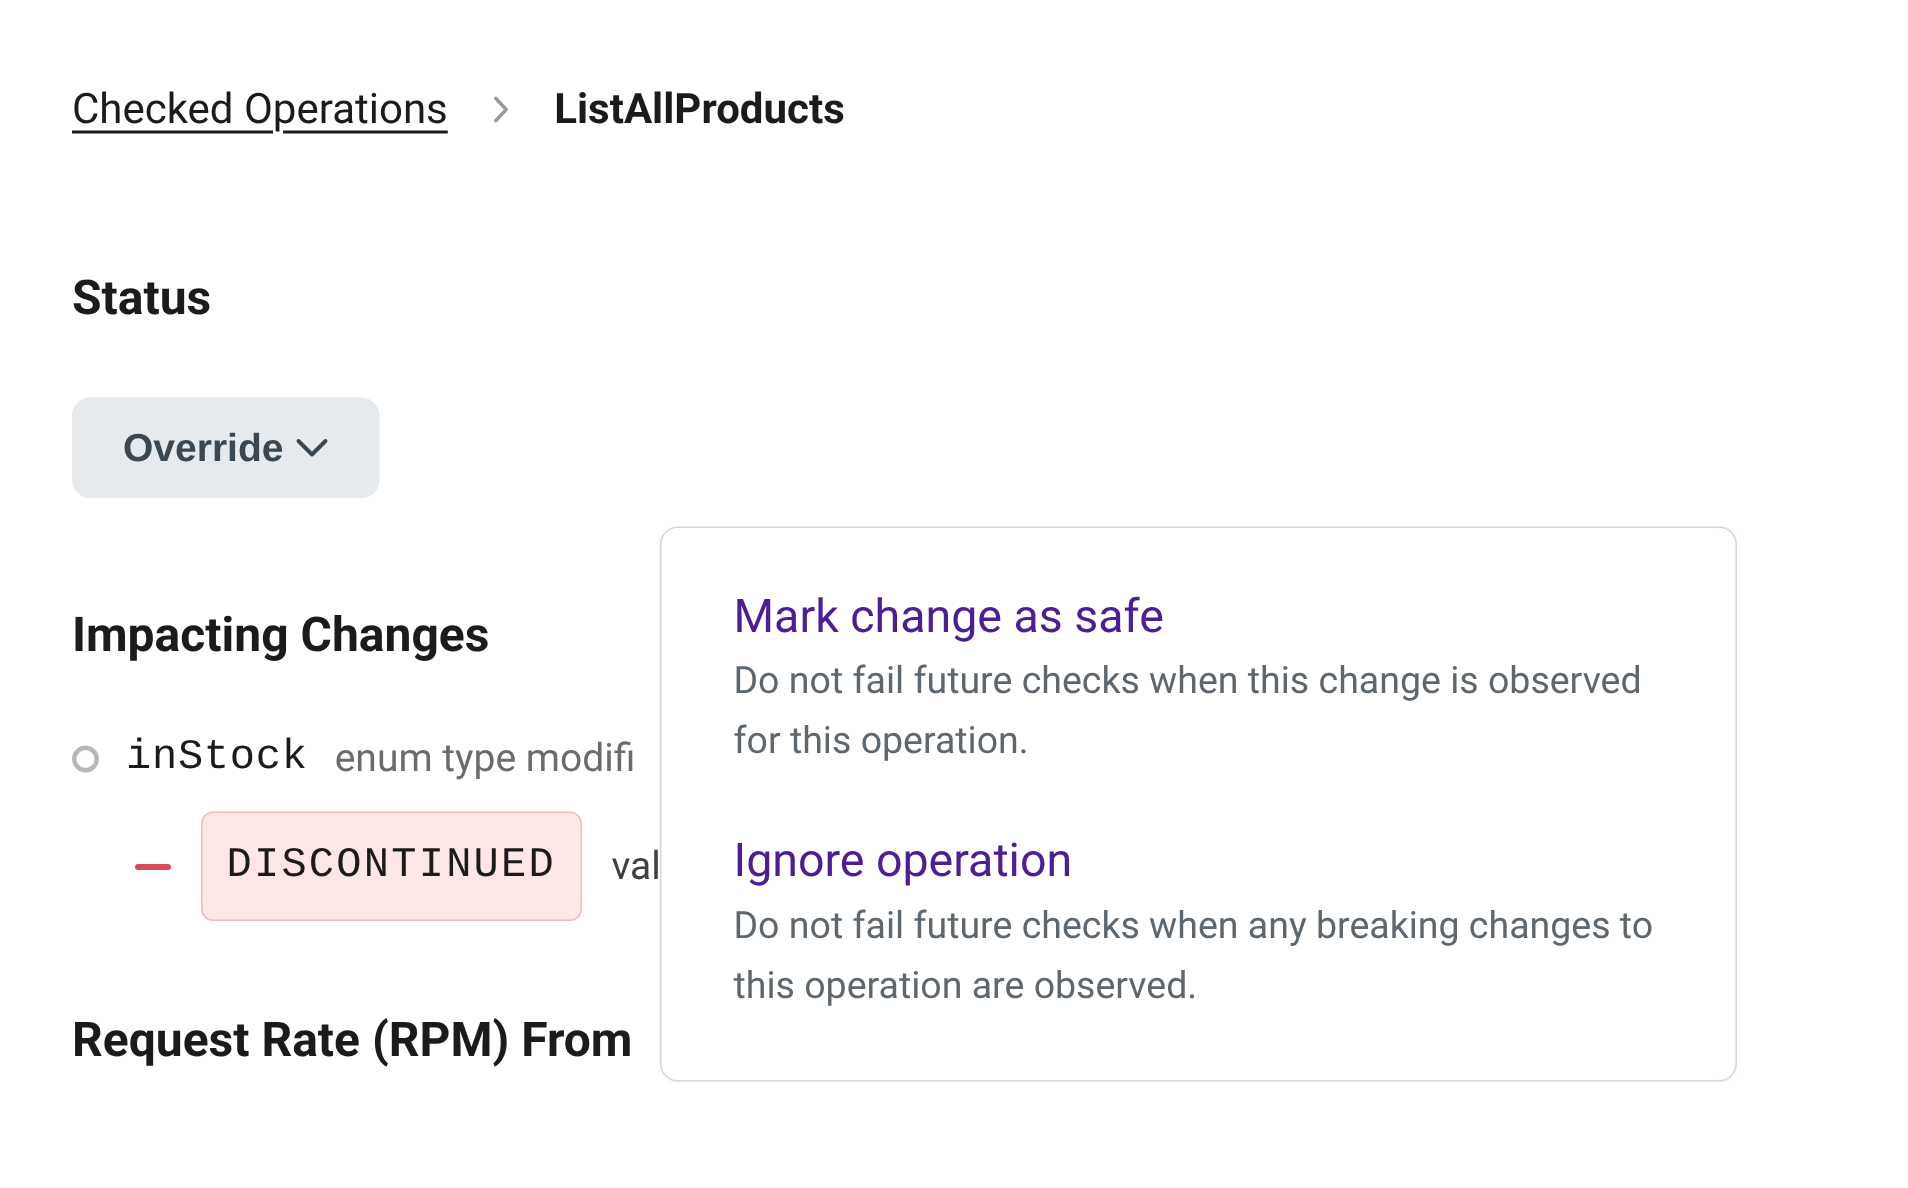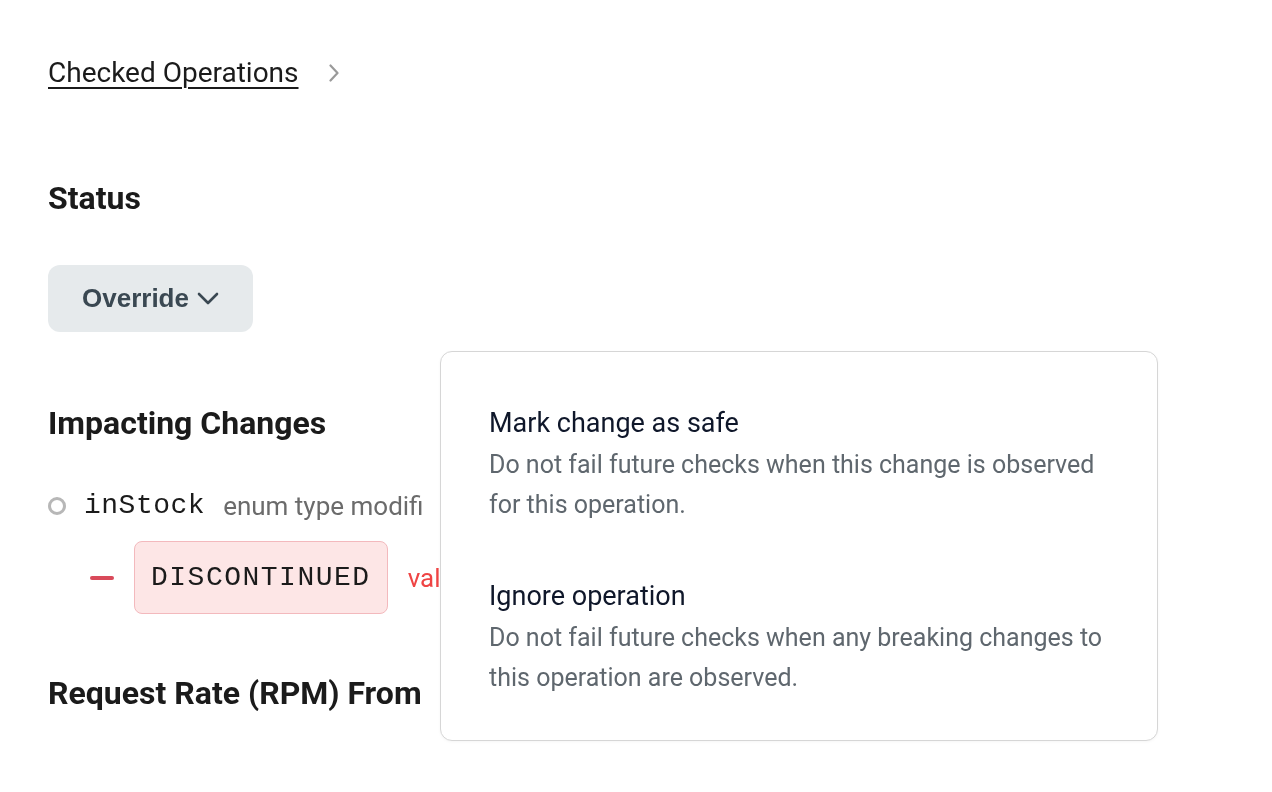--- a/index.html
+++ b/index.html
@@ -108,24 +108,23 @@
       z-index: 10;
     }
     .dropdown-item {
       cursor: pointer;
       padding: 10px 0;
     }
     .dropdown-item + .dropdown-item {
       margin-top: 20px;
     }
     .dropdown-item-title {
-      font-size: 27px;
-      color: #0f172a;
+      font-size: 31px;
+      color: #4c1d95;
       margin-bottom: 6px;
-      margin-top: 15px;
     }
     .dropdown-item-desc {
       font-size: 25px;
       color: #5f676e;
       line-height: 1.6;
     }
     .impacting-change {
       margin-bottom: 60px;
     }
     .change-line {
@@ -170,33 +169,34 @@
       font-size: 28px;
       background: #fde6e6;
       border: 1.5px solid #f3b9bd;
       border-radius: 8px;
       padding: 20px 16px;
       color: #1b1b1b;
       letter-spacing: 1.5px;
     }
     .trailing-desc {
       font-size: 26px;
-      color: #ef4444;
+      color: #404040;
     }
   </style>
 </head>
 <body>
 
 <div class="breadcrumb">
   <a class="breadcrumb-link">Checked Operations</a>
   <span class="breadcrumb-chevron">
     <svg width="11" height="18" viewBox="0 0 11 18" fill="none">
       <path d="M1.5 1.5 L8.5 9 L1.5 16.5" stroke="#9a9a9a" stroke-width="2.2" stroke-linecap="round" stroke-linejoin="round"></path>
     </svg>
   </span>
+  <span class="breadcrumb-current">ListAllProducts</span>
 </div>
 
 <h2 class="section-heading">Status</h2>
 
 <div class="status-row">
   <button class="override-button">
     <span>Override</span>
     <span class="override-chevron">
       <svg width="22" height="14" viewBox="0 0 22 14" fill="none">
         <path d="M2 2 L11 11 L20 2" stroke="#3a4852" stroke-width="2.6" stroke-linecap="round" stroke-linejoin="round"></path>

